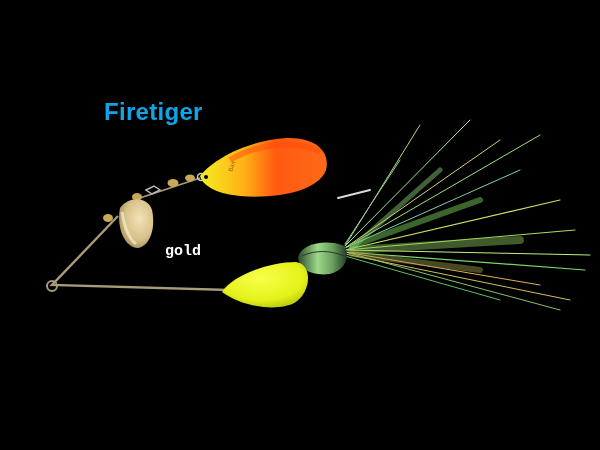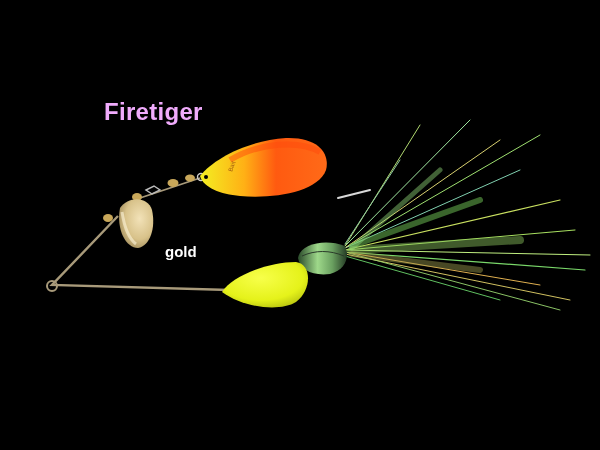--- a/index.html
+++ b/index.html
@@ -1,19 +1,19 @@
 <!DOCTYPE html>
 <html><head>
   <meta charset="utf-8">
   <style>
     html, body { margin:0; padding:0; background:#000; }
     .canvas { position:relative; width:600px; height:450px; background:#000; overflow:hidden; }
     .canvas svg { position:absolute; left:0; top:0; }
-    .title { position:absolute; left:104px; top:98px; color:#f0abfc; font-family:"Liberation Sans", sans-serif; font-weight:bold; font-size:24px; letter-spacing:0.3px; }
-    .blade-label { position:absolute; left:165px; top:243px; color:#fff; font-family:Liberation Sans, sans-serif; font-weight:bold; font-size:15px; }
+    .title { position:absolute; left:104px; top:98px; color:#0ea5e9; font-family:"Liberation Sans", sans-serif; font-weight:bold; font-size:24px; letter-spacing:0.3px; }
+    .blade-label { position:absolute; left:165px; top:243px; color:#fff; font-family:Liberation Mono, monospace; font-weight:bold; font-size:15px; }
   </style>
 </head>
 <body>
 
 <div class="canvas">
   <svg width="600" height="450" viewBox="0 0 600 450">
     <defs>
       <radialGradient id="orangeBlade" cx="0.65" cy="0.45" r="0.7">
         <stop offset="0" stop-color="#ff3a0a"></stop>
         <stop offset="0.55" stop-color="#ff6a10"></stop>

